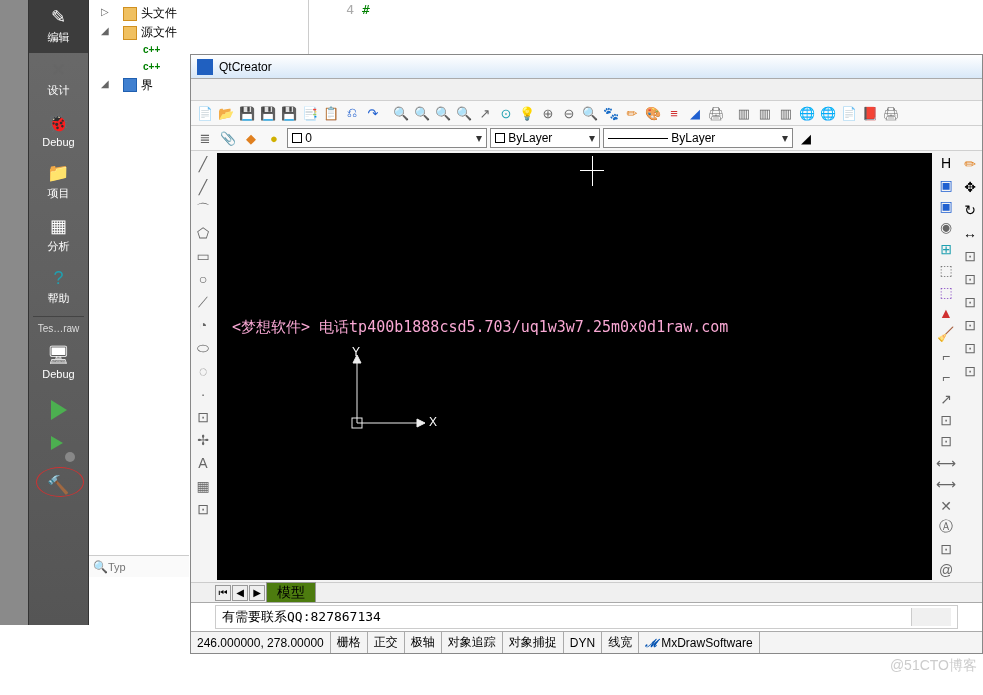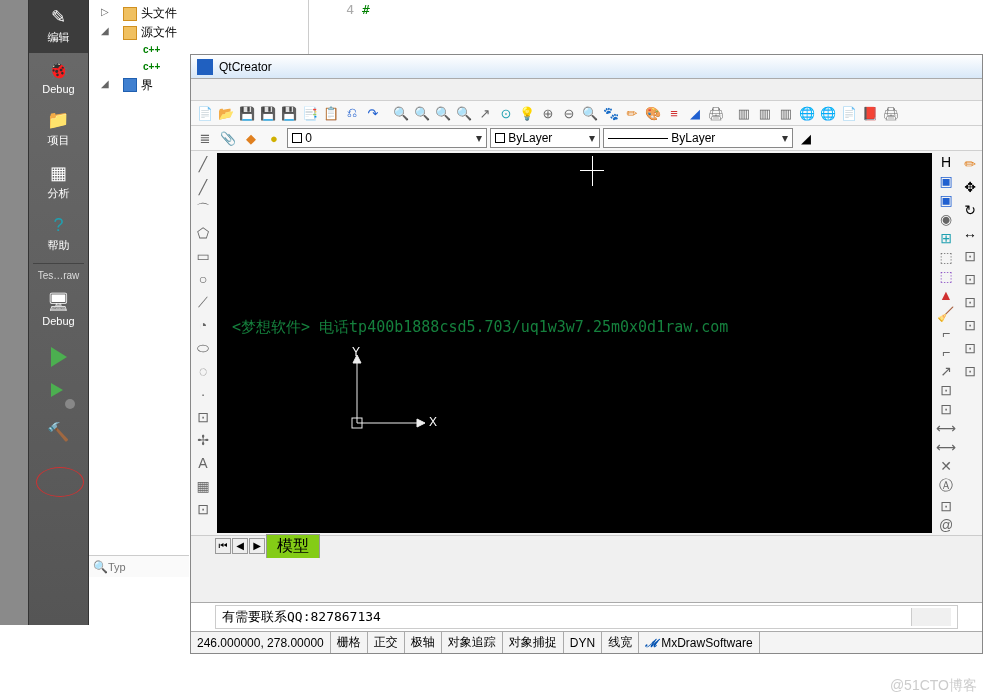--- a/index.html
+++ b/index.html
@@ -49,60 +49,61 @@
 .layer-bar select, .layer-bar .combo { height: 20px; font-size: 12px; border: 1px solid #888; background: #fff; }
 .combo { display: flex; align-items: center; padding: 0 4px; }
 .combo .arrow { margin-left: auto; color: #333; }
 .sw { display: inline-block; width: 10px; height: 10px; border: 1px solid #000; }
 
 
 .cad-body { flex: 1; display: flex; min-height: 0; background: #f4f4f4; }
 .vtoolbar { width: 24px; background: #f4f4f4; display: flex; flex-direction: column; gap: 1px; padding: 2px 0; }
 .vtoolbar .tbtn { width: 22px; height: 22px; margin: 0 auto; font-size: 14px; }
 .canvas { flex: 1; background: #000; position: relative; margin: 2px; }
-.wm { position: absolute; left: 15px; top: 165px; color: #15803d; font-family: SimSun, monospace; font-size: 15px; white-space: nowrap; }
+.wm { position: absolute; left: 15px; top: 165px; color: #f9a8d4; font-family: SimSun, monospace; font-size: 15px; white-space: nowrap; }
 .ucs { position: absolute; left: 130px; top: 200px; color: #fdfdfd; font-size: 12px; }
 .ucs svg { stroke: #eee; fill: none; }
 .cursor { position: absolute; left: 375px; top: 3px; width: 1px; height: 30px; background: #fff; }
 .cursor::before { content: ''; position: absolute; left: -12px; top: 14px; width: 24px; height: 1px; background: #fff; }
 
 
 .tabs-row { display: flex; align-items: center; height: 20px; background: #f0f0f0; border-top: 1px solid #ccc; padding: 0 24px; }
-.tabs-row .tab { padding: 1px 10px; border: 1px solid #999; border-bottom: none; background: #84cc16; font-size: 16px; margin-right: 11px; }
+.tabs-row .tab { padding: 1px 10px; border: 1px solid #999; border-bottom: none; background: #4d7c0f; font-size: 14px; margin-right: 11px; }
 .tabs-row .navb { width: 16px; height: 16px; border: 1px solid #999; background: #eee; font-size: 10px; display: flex; align-items: center; justify-content: center; margin-right: 1px; }
 
 
-.cmd-area { background: #fff; border-top: 1px solid #aaa; margin-top: 47px; }
+.cmd-area { background: #fff; border-top: 1px solid #aaa; }
 .cmd-line { padding: 2px 6px; border: 1px solid #ccc; margin: 2px 24px; font-family: SimSun, monospace; font-size: 13px; display: flex; }
 .cmd-scroll { width: 40px; background: #f0f0f0; border-left: 1px solid #ccc; margin-left: auto; display: flex; }
 
 
 .status { height: 22px; border-top: 1px solid #aaa; display: flex; align-items: stretch; background: #f4f4f4; font-size: 12px; }
 .status > div { border-right: 1px solid #aaa; padding: 2px 6px; display: flex; align-items: center; }
 .mxlogo { font-style: italic; color: #0050b0; font-weight: bold; font-size: 11px; }
 
 
 .search-strip { position: absolute; left: 89px; top: 555px; width: 100px; height: 22px; border-top: 1px solid #ccc; display: flex; align-items: center; background: #fafafa; padding: 0 4px; }
 .search-strip input { border: none; width: 60px; font-size: 11px; background: transparent; color: #888; }
 
 
-.wm-corner { position: absolute; right: 6px; bottom: 0; color: #ccc; font-size: 14px; }
+.wm-corner { position: absolute; right: 6px; bottom: 20px; color: #ccc; font-size: 14px; }
 
 
 .c-blue { color: #2060d0; } .c-green { color: #20a020; } .c-red { color: #d03030; }
 .c-orange { color: #e08020; } .c-purple { color: #8040c0; } .c-cyan { color: #20a0b0; }
 .c-yellow { color: #d0b000; } .c-gray { color: #666; } .c-black { color: #000; }
 </style>
 </head>
 <body>
 
 <div class="left-edge"></div>
 
 <div class="qt-sidebar">
   <div class="item active"><span class="ic">✎</span><span>编辑</span></div>
+  <div class="item"><span class="ic c-gray">✕</span><span>设计</span></div>
   <div class="item"><span class="ic">🐞</span><span>Debug</span></div>
   <div class="item"><span class="ic">📁</span><span>项目</span></div>
   <div class="item"><span class="ic">▦</span><span>分析</span></div>
   <div class="item"><span class="ic c-cyan">?</span><span>帮助</span></div>
   <div class="sep"></div>
   <div class="proj-label">Tes…raw</div>
   <div class="item"><span class="ic">🖥</span><span>Debug</span></div>
   <div class="play-btn"></div>
   <div class="play-btn small">
       <div class="bug-dot"></div>

